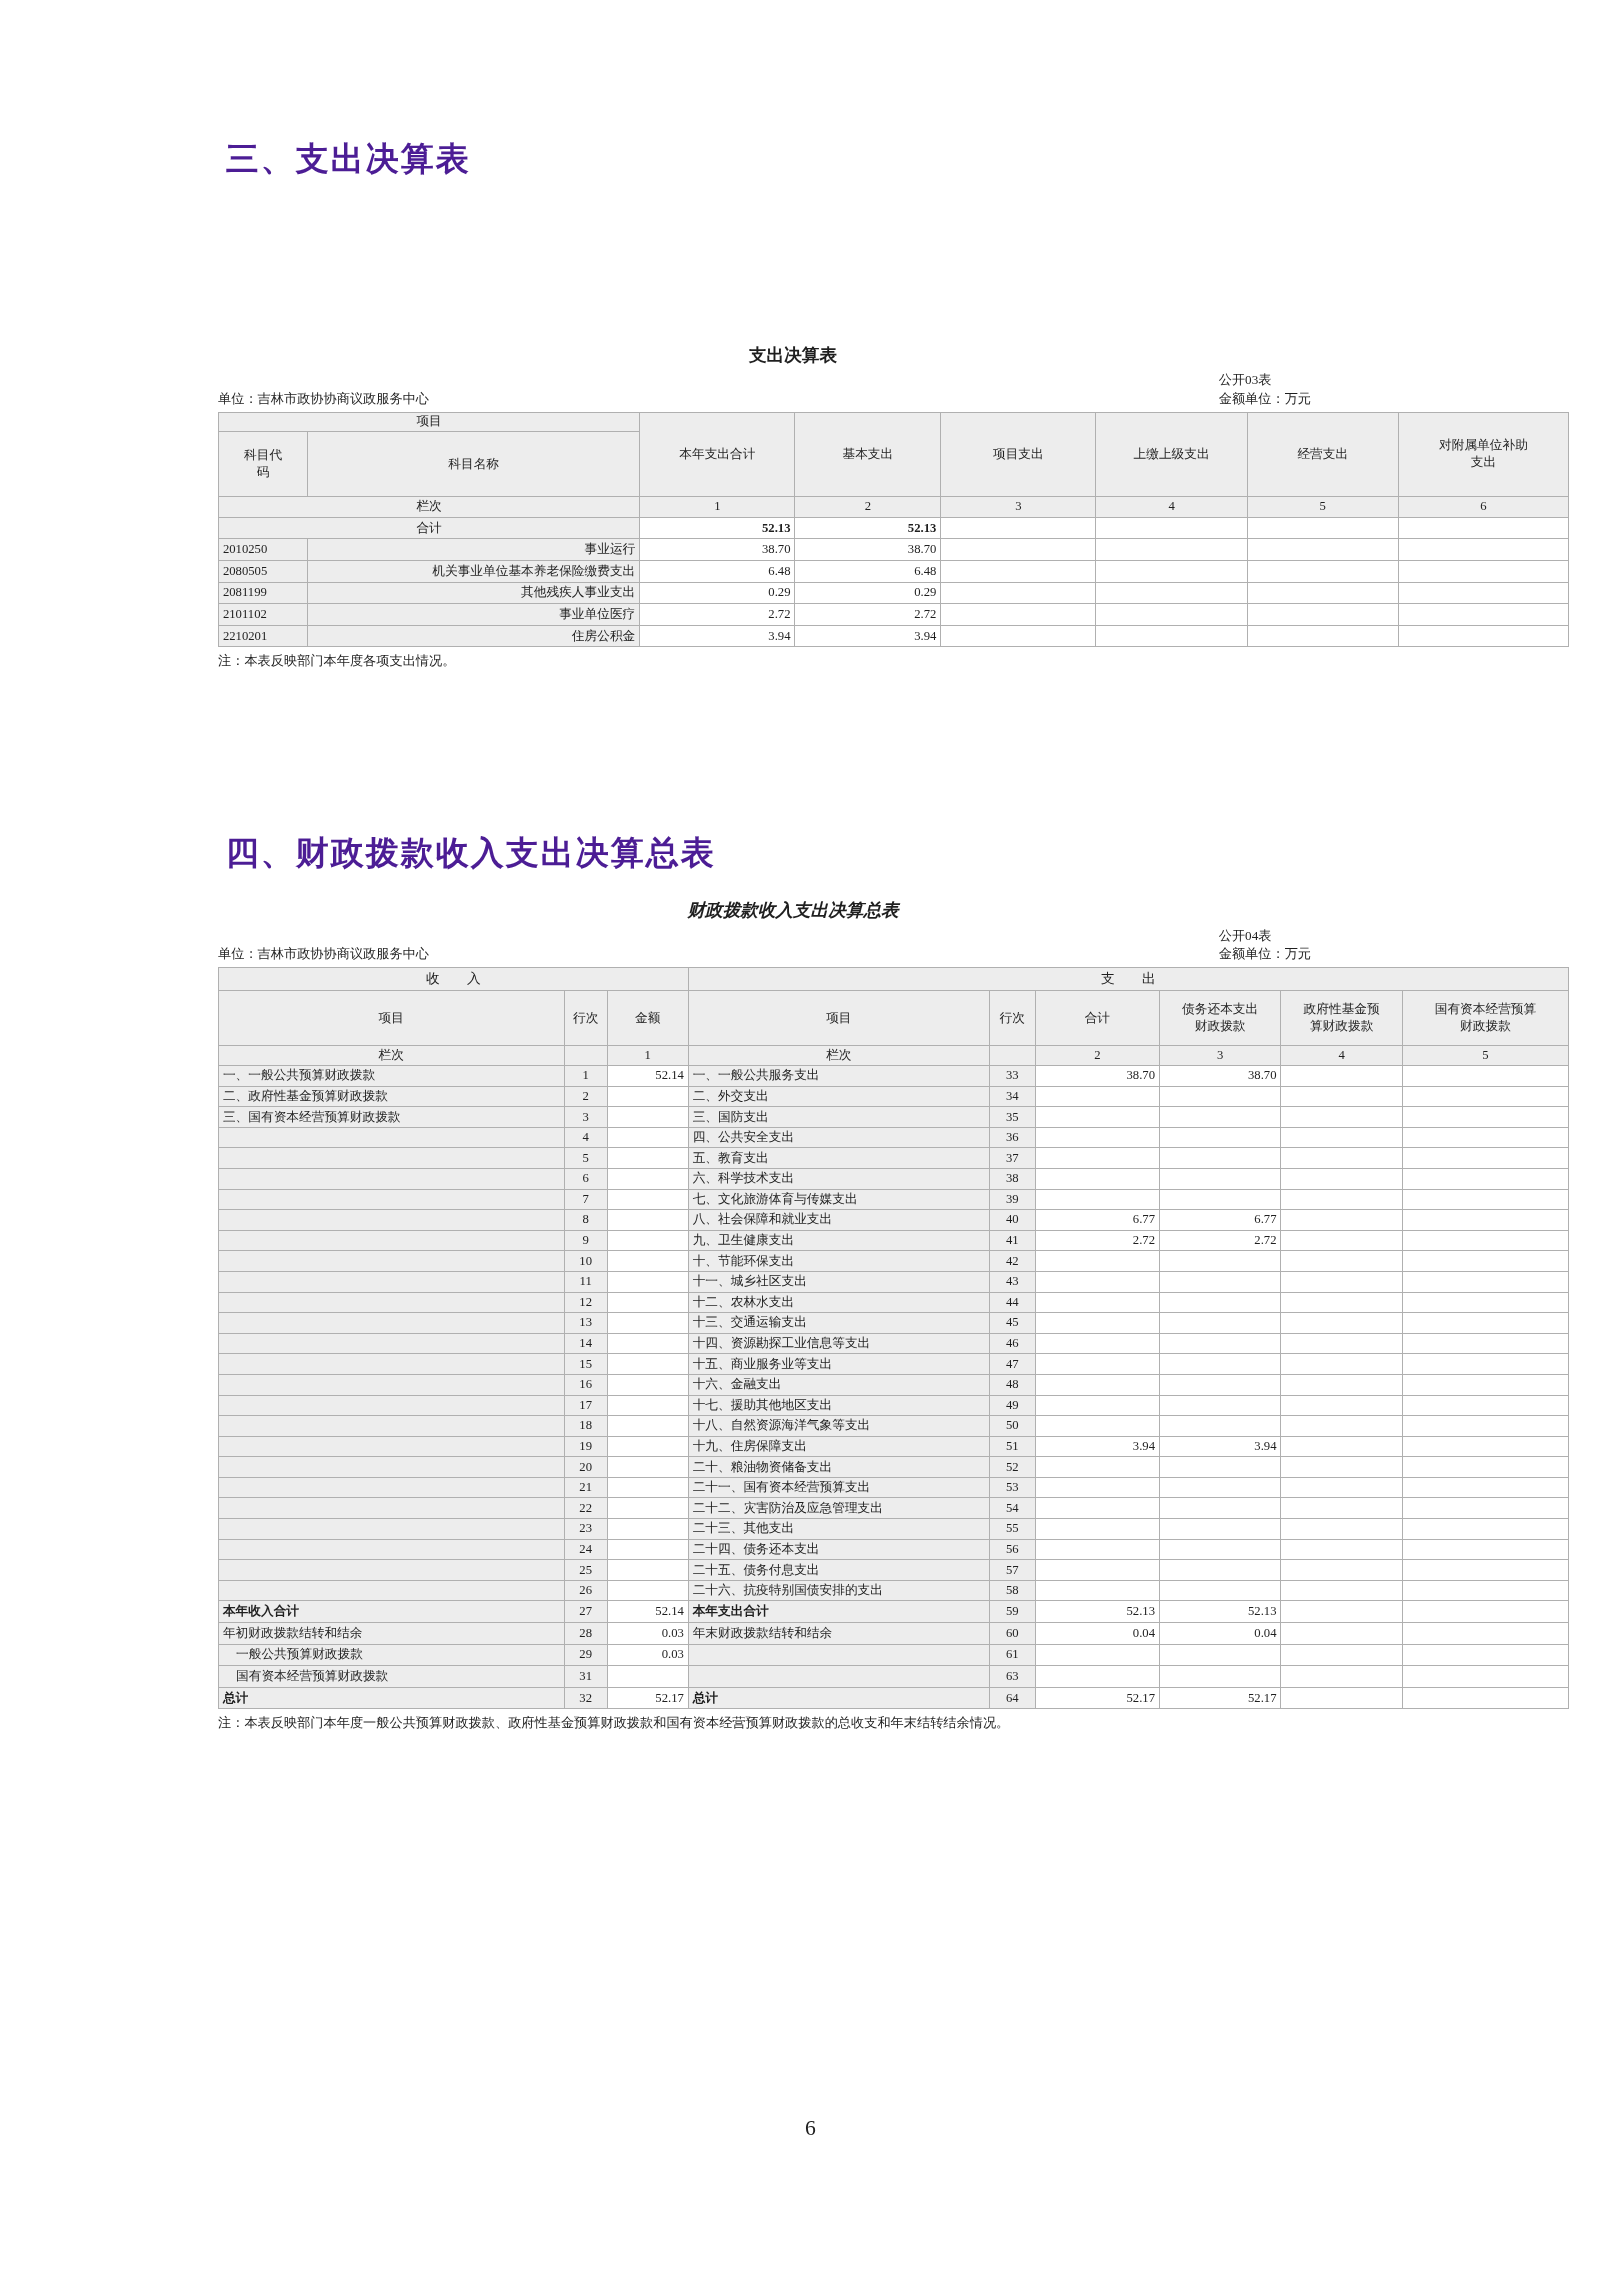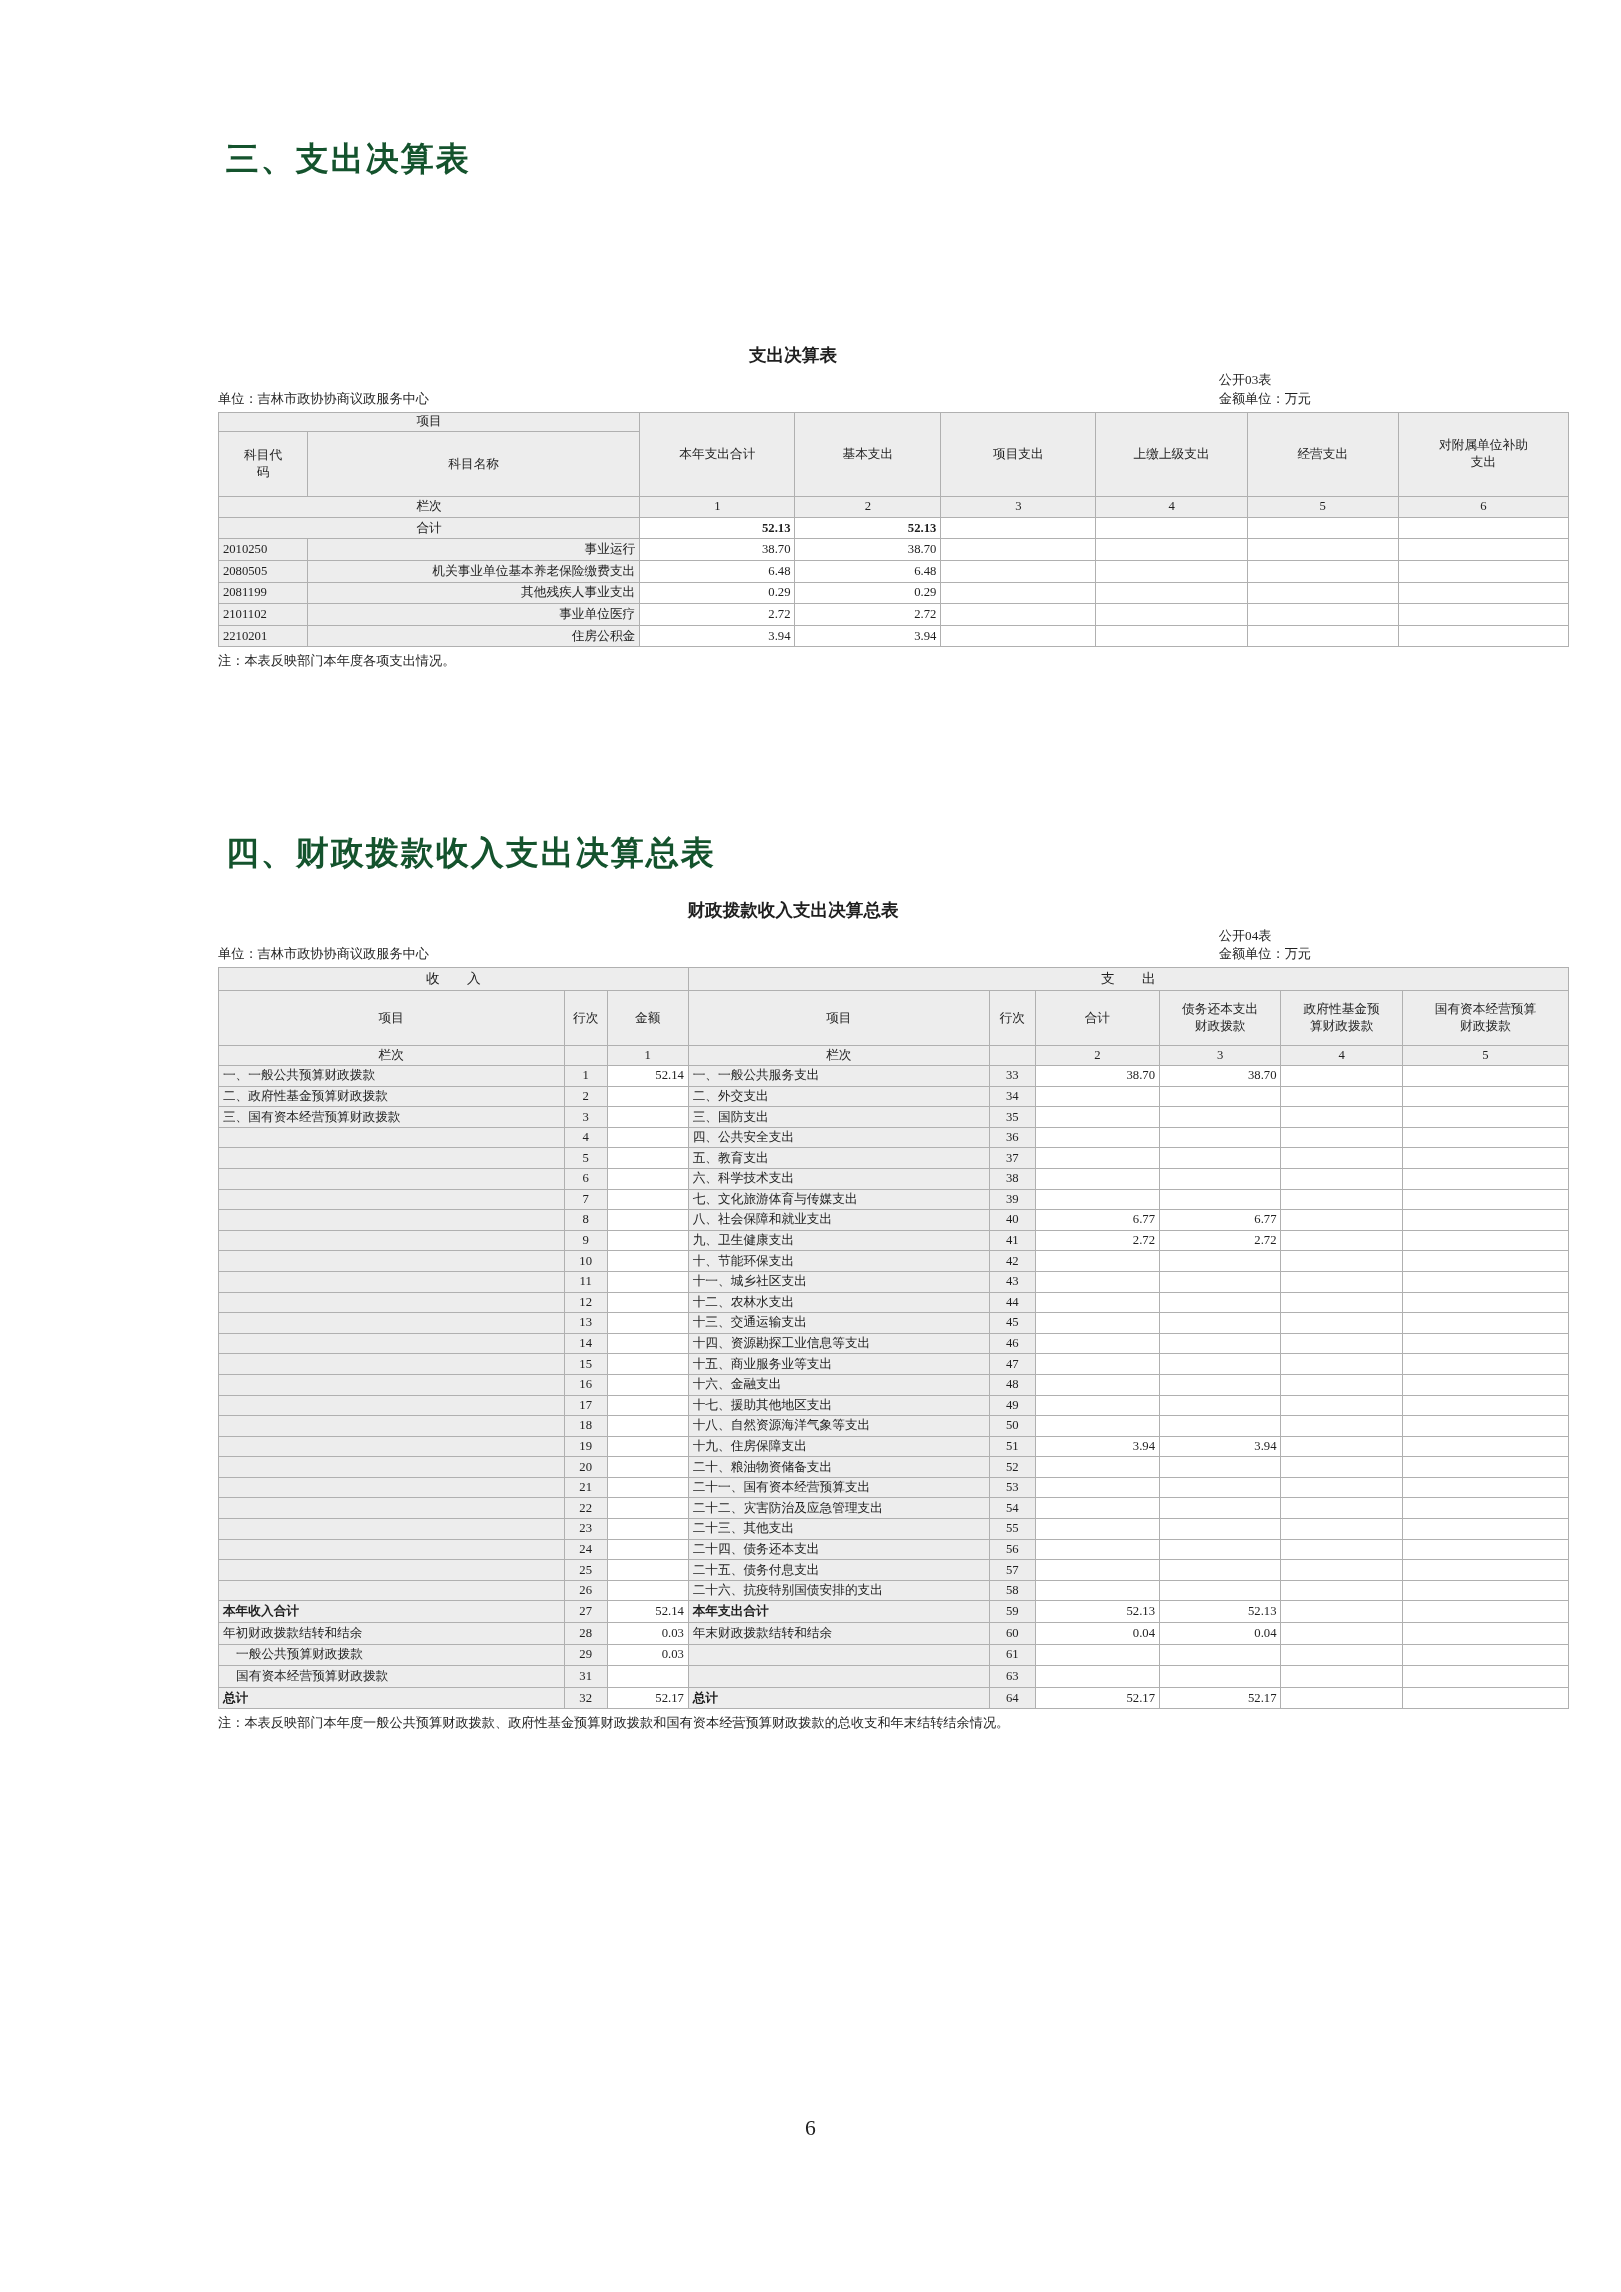--- a/index.html
+++ b/index.html
@@ -1,26 +1,26 @@
 <!DOCTYPE html>
 <html><head>
 <meta charset="utf-8">
 <style>
   html,body{margin:0;padding:0;background:#ffffff;}
   body{width:1621px;height:2293px;position:relative;
        font-family:"Liberation Serif","DejaVu Serif",serif;color:#1f1f1f;}
   .content{margin-left:218px;width:1150px;}
   .section-heading{font-family:"Liberation Sans","DejaVu Sans",sans-serif;
-       font-weight:bold;font-size:33px;line-height:47px;color:#14532d;
+       font-weight:bold;font-size:33px;line-height:47px;color:#4c1d95;
        letter-spacing:2px;margin-left:7.8px;}
   #heading3{padding-top:135px;}
   #heading4{padding-top:159px;}
   .tbl-title{font-weight:bold;font-size:17.6px;text-align:center;line-height:21.6px;}
   #title1{margin-top:163px;}
-  #title2{margin-top:24.5px;}
+  #title2{margin-top:24.5px;font-style:italic;}
   .meta{position:relative;height:43px;font-size:13.2px;}
   .meta .right-box{position:absolute;right:57px;bottom:1px;text-align:left;line-height:18.6px;}
   .meta .org{position:absolute;left:0;bottom:1px;line-height:18.6px;}
   table{border-collapse:collapse;table-layout:fixed;width:1351px;margin-top:2px;}
   th,td{border:1px solid #b0b0b0;font-size:12.7px;font-weight:normal;
         background:#ededed;padding:0 3.9px;overflow:hidden;white-space:pre-line;}
   table{border:1px solid #8f8f8f;}
   th{text-align:center;}
   td.num{background:#ffffff;text-align:right;}
   td.c-line{text-align:center;}

